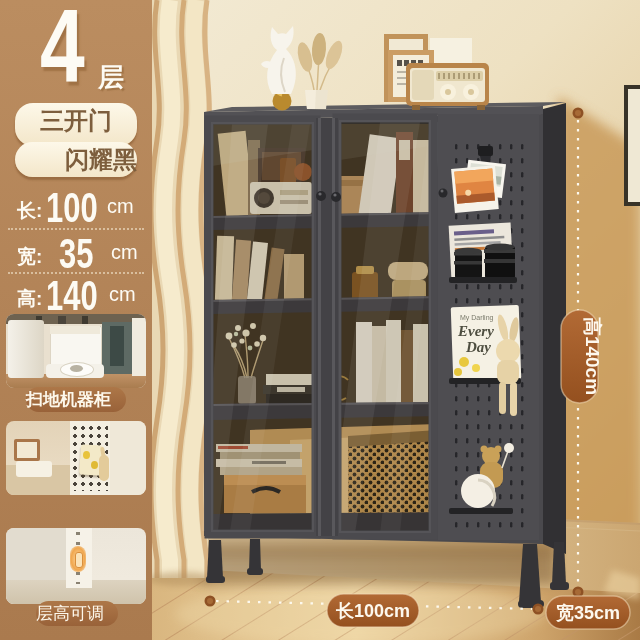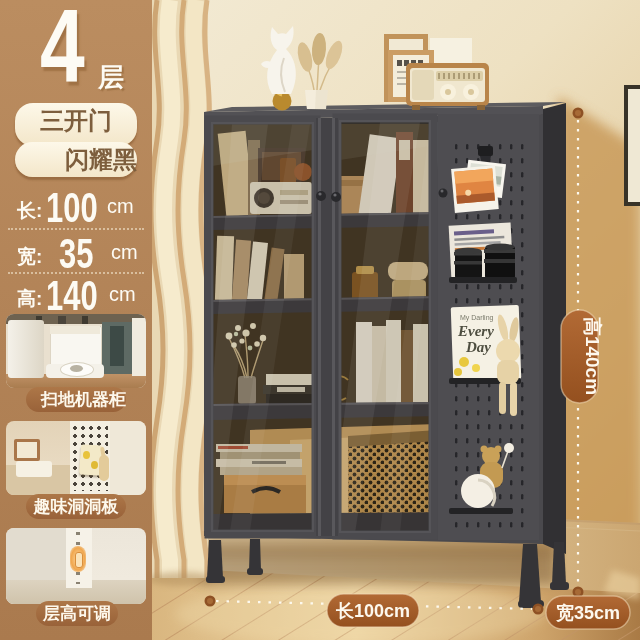--- a/index.html
+++ b/index.html
@@ -445,43 +445,42 @@
   <div class="abs" style="left:96px;top:8px;width:30px;height:52px;background:#5e6a64;"></div>
   <div class="abs" style="left:104px;top:12px;width:14px;height:40px;background:#3d4a46;"></div>
   <div class="abs" style="left:126px;top:4px;width:14px;height:58px;background:#f0ebdf;"></div>
   <div class="abs" style="left:44px;top:12px;width:50px;height:44px;background:#f9f7f1;border:1px solid #ddd5c4;border-radius:2px;"></div>
   <div class="abs" style="left:44px;top:12px;width:50px;height:8px;background:#efe9da;"></div>
   <div class="abs" style="left:40px;top:50px;width:58px;height:14px;background:#f4f1e9;border-radius:4px;"></div>
   <div class="abs" style="left:54px;top:48px;width:32px;height:13px;border-radius:50%;background:#fdfcf9;border:1px solid #d8d2c2;"></div>
   <div class="abs" style="left:64px;top:51px;width:13px;height:7px;border-radius:50%;background:#b8b2a2;"></div>
 </div>
 
-<div class="abs" style="left:26px;top:387px;width:100px;height:25px;border-radius:13px;background:linear-gradient(180deg,#ad7748,#996239);color:#fdf8ec;font-size:17px;font-weight:bold;text-align:right;line-height:25px;">扫地机器柜</div>
+<div class="abs" style="left:26px;top:387px;width:100px;height:25px;border-radius:13px;background:linear-gradient(180deg,#ad7748,#996239);color:#fdf8ec;font-size:17px;font-weight:bold;text-align:left;line-height:25px;">扫地机器柜</div>
 
 <div class="abs" style="left:6px;top:421px;width:140px;height:74px;border-radius:8px;overflow:hidden;background:linear-gradient(180deg,#e3d3b8,#ecdfc8);">
   <div class="abs" style="left:0;top:44px;width:70px;height:30px;background:#d9c6a4;"></div>
   <div class="abs" style="left:8px;top:18px;width:26px;height:22px;background:#a9764a;border-radius:2px;"></div>
   <div class="abs" style="left:11px;top:21px;width:20px;height:16px;background:#f2e9d4;"></div>
   <div class="abs" style="left:10px;top:40px;width:36px;height:16px;background:#f6f1e4;border-radius:3px;"></div>
   <div class="abs" style="left:64px;top:0px;width:40px;height:74px;background:#f4efe2;"></div>
   <div class="abs" style="left:66px;top:4px;width:36px;height:66px;background-image:radial-gradient(circle at 3px 3px,#4a443c 1.7px,transparent 2px);background-size:8px 8px;"></div>
   <div class="abs" style="left:74px;top:24px;width:22px;height:30px;background:#f3e9c8;border-radius:3px;transform:rotate(4deg);box-shadow:0 2px 2px rgba(90,70,40,.4);"></div>
   <div class="abs" style="left:77px;top:30px;width:7px;height:8px;border-radius:50%;background:#e8c33c;"></div>
   <div class="abs" style="left:85px;top:40px;width:7px;height:8px;border-radius:50%;background:#e0ba34;"></div>
   <div class="abs" style="left:93px;top:34px;width:10px;height:26px;border-radius:5px;background:#e3cb9a;"></div>
   <div class="abs" style="left:95px;top:26px;width:4px;height:12px;border-radius:2px;background:#e3cb9a;transform:rotate(-10deg);"></div>
   <div class="abs" style="left:104px;top:0px;width:36px;height:74px;background:#efe8d8;"></div>
 </div>
 
-<div class="abs" style="left:26px;top:494px;width:100px;height:25px;border-radius:13px;background:linear-gradient(180deg,#ad7748,#996239);color:#fdf8ec;font-size:17px;font-weight:bold;text-align:center;line-height:25px;">趣味洞洞板</div>
 
 <div class="abs" style="left:6px;top:528px;width:140px;height:76px;border-radius:8px;overflow:hidden;background:linear-gradient(180deg,#ece6da,#f2ece0);">
   <div class="abs" style="left:0;top:0;width:60px;height:76px;background:#e2dccf;"></div>
   <div class="abs" style="left:0;top:52px;width:140px;height:24px;background:linear-gradient(180deg,#ddd3c0,#cfc3ab);"></div>
   <div class="abs" style="left:60px;top:0;width:26px;height:60px;background:#f6f2e8;"></div>
   <div class="abs" style="left:70px;top:4px;width:4px;height:52px;background-image:linear-gradient(180deg,#8a8272 3px,transparent 3px);background-size:4px 10px;"></div>
   <div class="abs" style="left:64px;top:18px;width:16px;height:26px;border-radius:8px;background:radial-gradient(#ffd9a0,#f0a74e 60%,rgba(240,167,78,0));"></div>
   <div class="abs" style="left:69px;top:24px;width:6px;height:14px;border-radius:3px;background:#fbe3b8;border:1px solid #d98f3c;"></div>
 </div>
 
-<div class="abs" style="left:36px;top:601px;width:82px;height:25px;border-radius:13px;background:linear-gradient(180deg,#ad7748,#996239);color:#fdf8ec;font-size:17px;font-weight:bold;text-align:center;line-height:25px;">层高可调</div>
+<div class="abs" style="left:36px;top:601px;width:82px;height:25px;border-radius:13px;background:linear-gradient(180deg,#ad7748,#996239);color:#fdf8ec;font-size:17px;font-weight:normal;line-height:25px;">层高可调</div>
 
 </div>
 
 </body></html>

